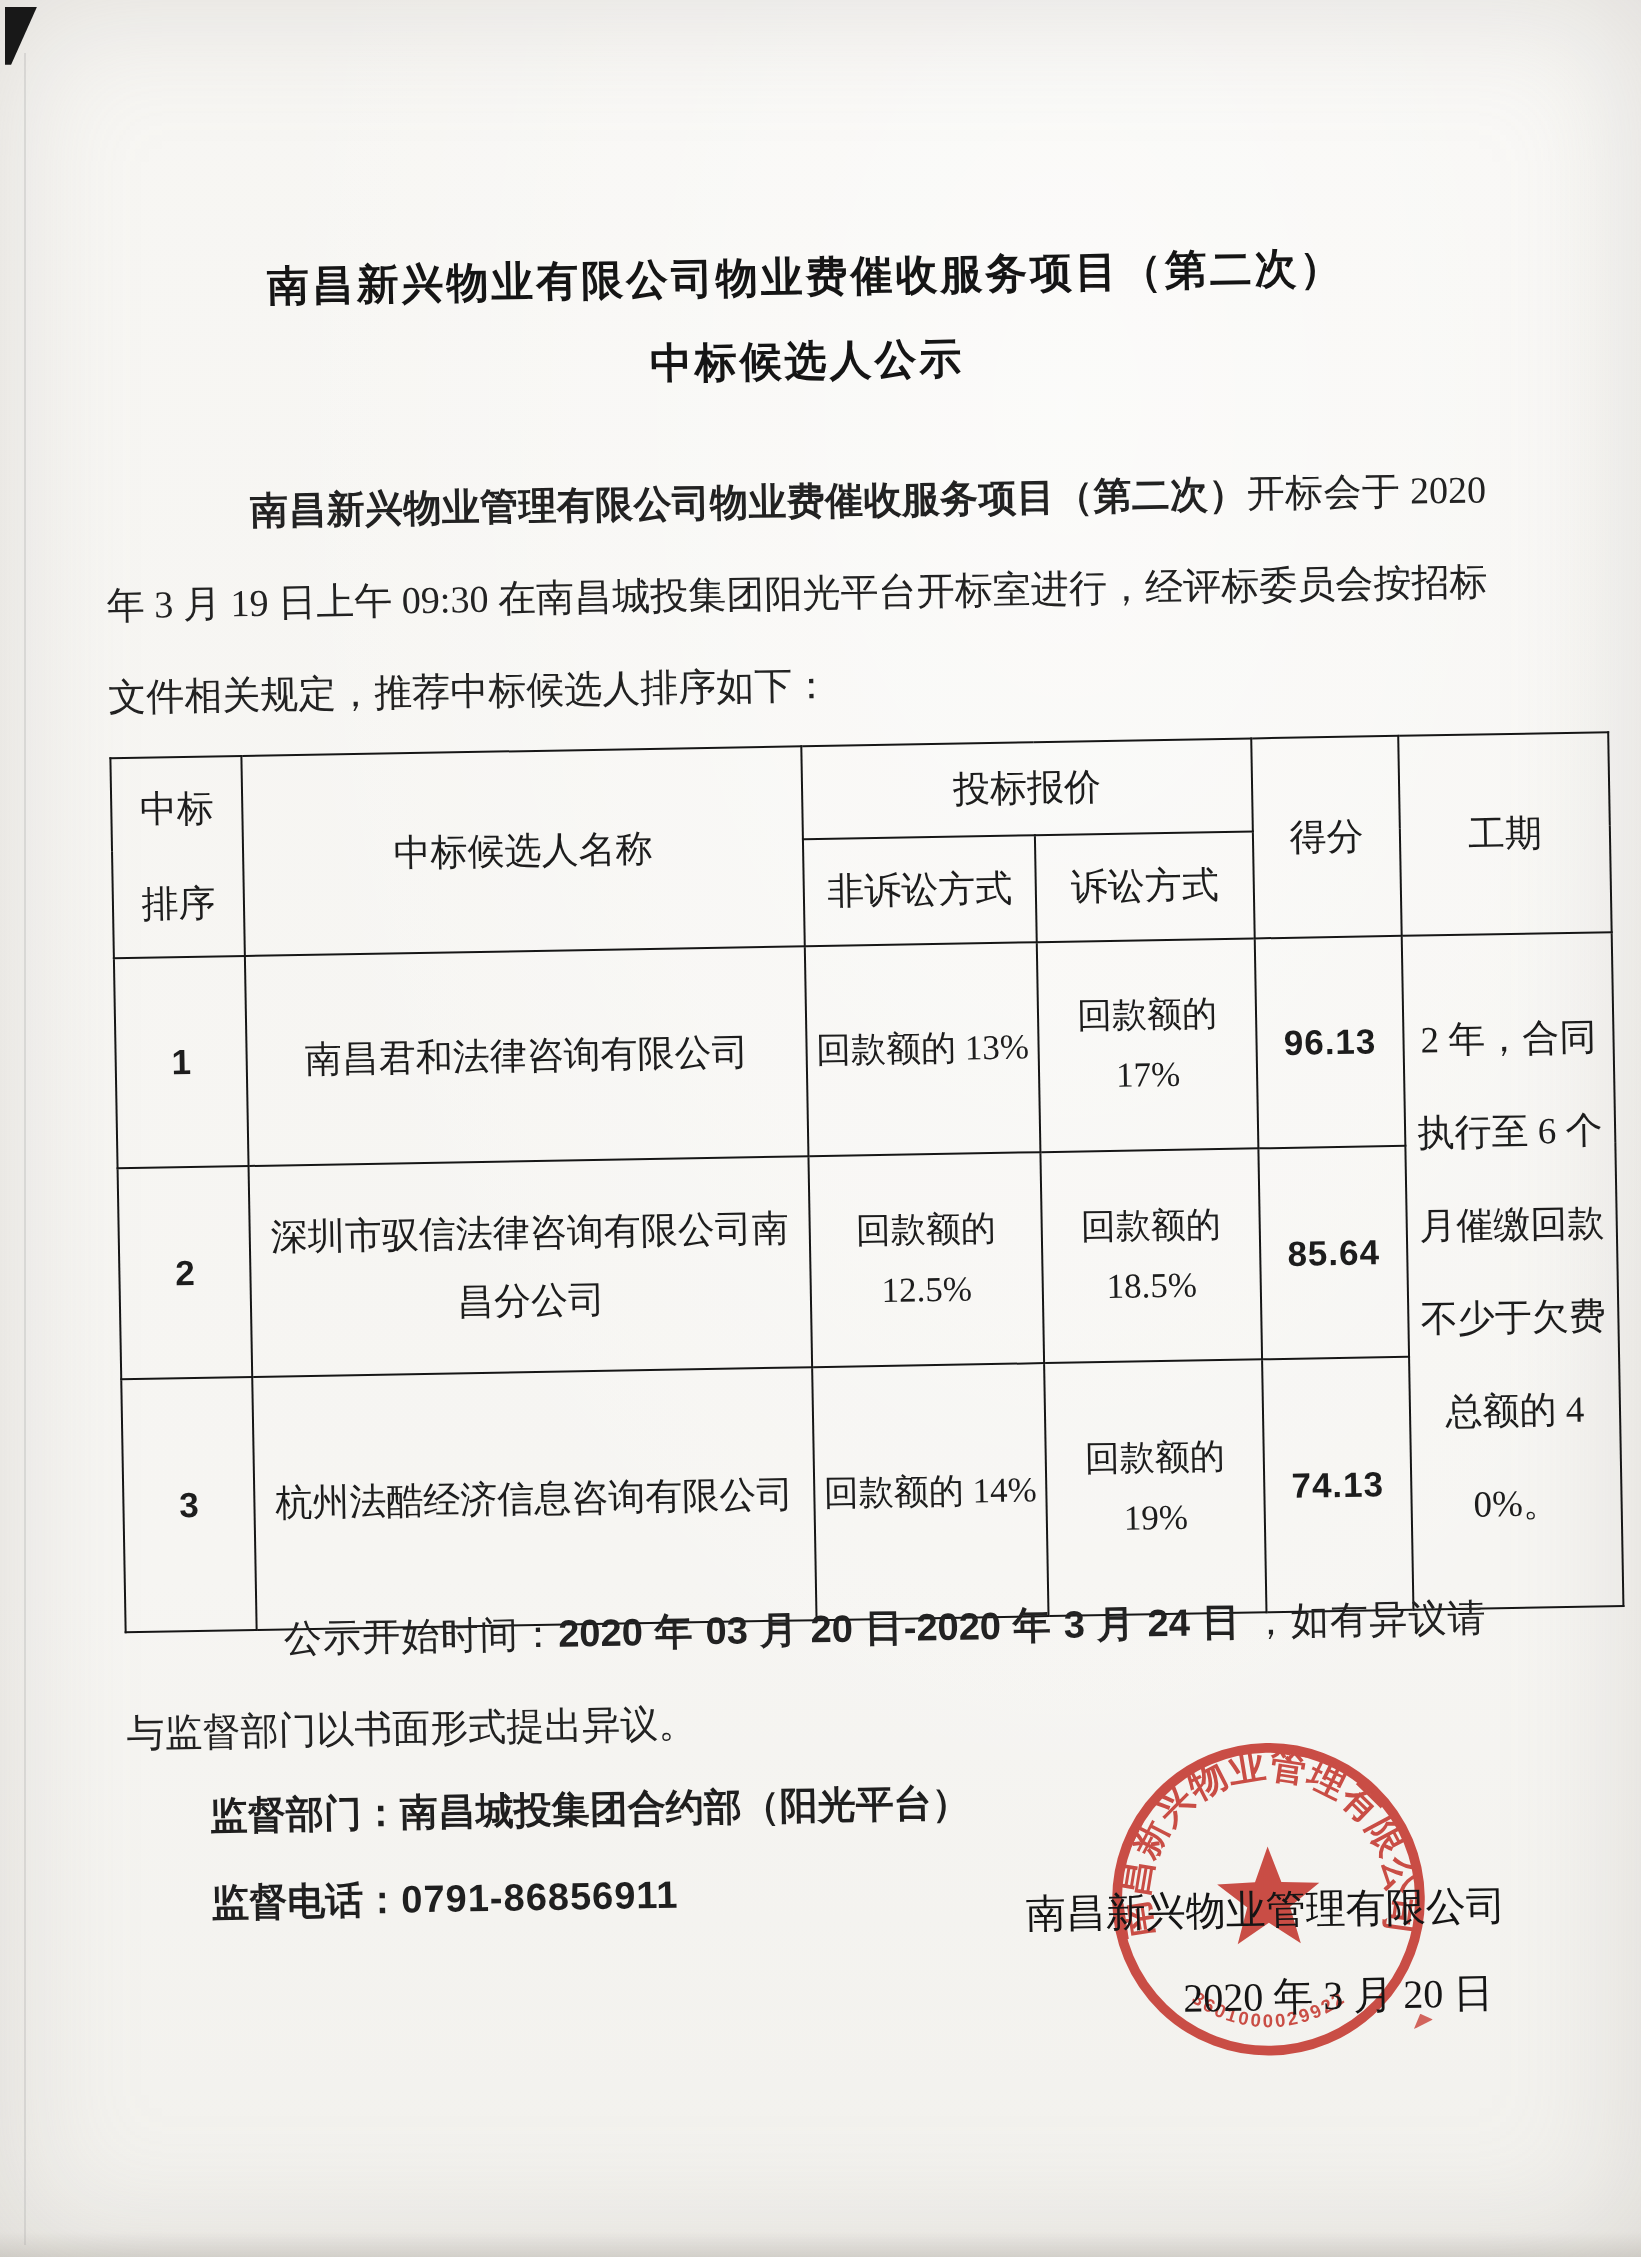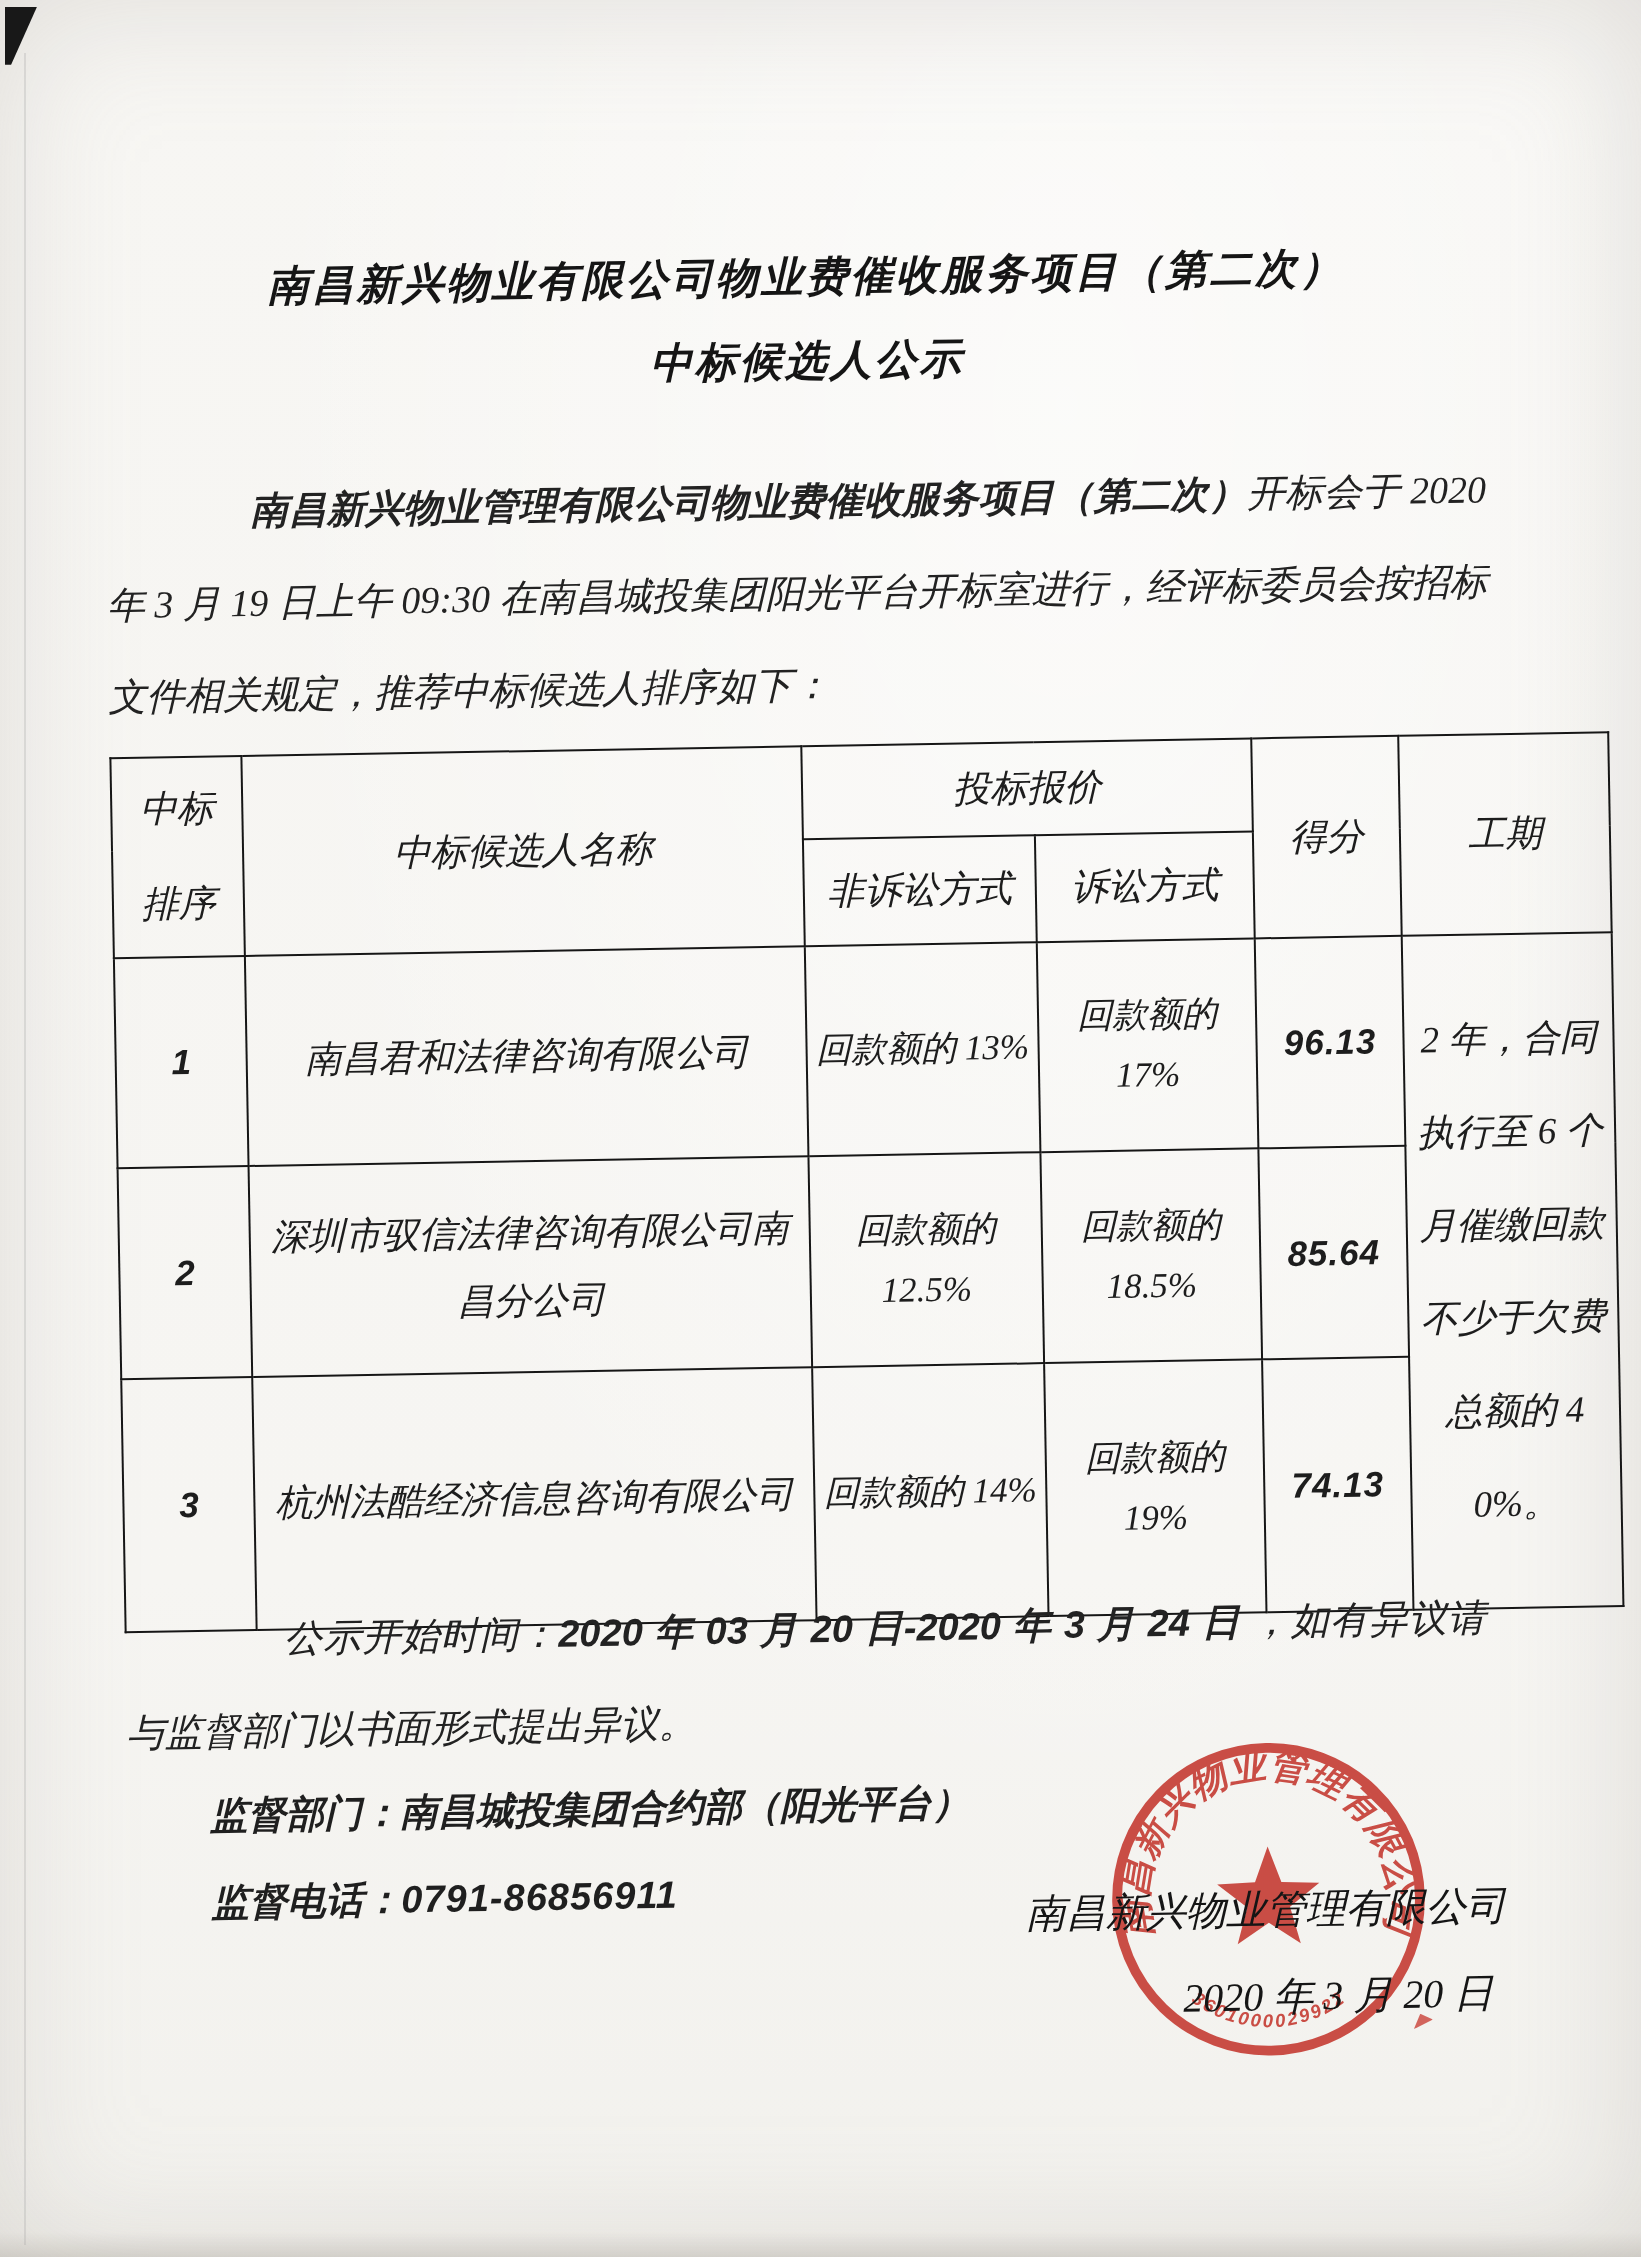--- a/index.html
+++ b/index.html
@@ -8,21 +8,20 @@
     background:#eceae6;
     font-family:"Liberation Serif", serif;
     color:#1c1c1c;
   }
   .sheet{
     position:absolute;inset:0;
     background:
       radial-gradient(ellipse at 65% 18%, rgba(255,255,255,.55), rgba(255,255,255,0) 55%),
       linear-gradient(180deg,#f7f6f3 0%,#f6f5f2 70%,#f2f1ed 100%);
     box-shadow: inset 0 0 135px rgba(160,156,146,.28);
-    font-style: italic;
   }
   .corner-mark{
     position:absolute;left:4.8px;top:6.8px;width:35px;height:58px;
     background:#181818;
     clip-path:polygon(0 0, 92% 0, 18% 100%, 0 100%);
   }
   .scan-line{
     position:absolute;left:24px;top:53px;width:1.9px;height:2192px;
     background:rgba(170,170,170,.30);
   }

